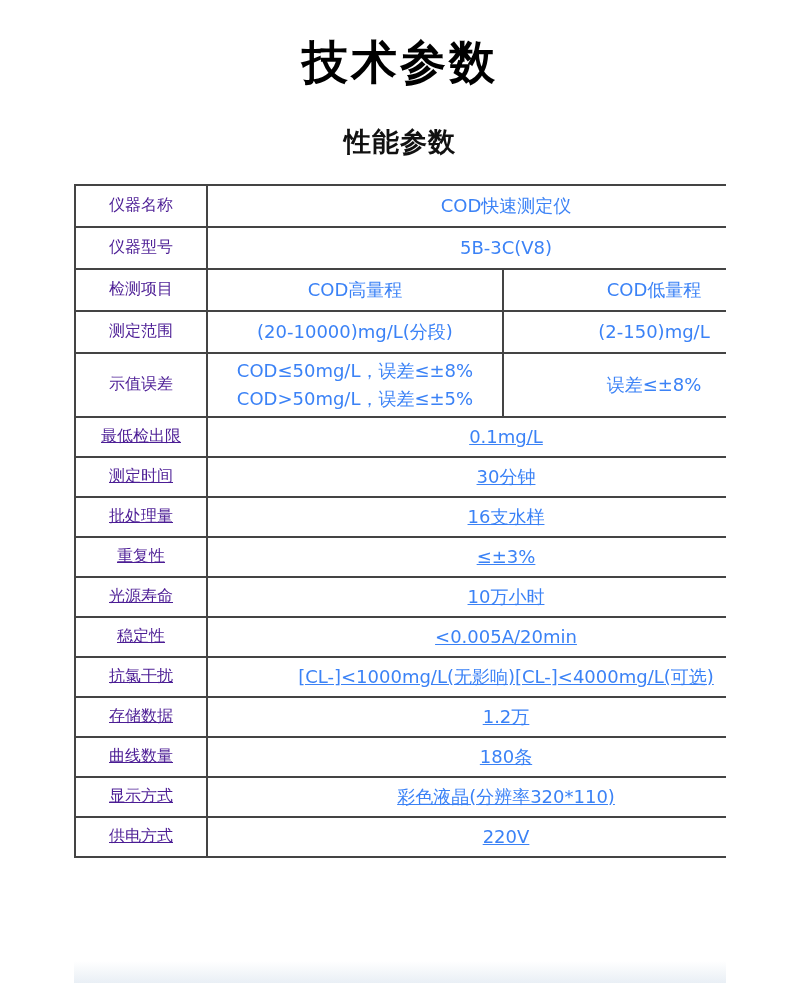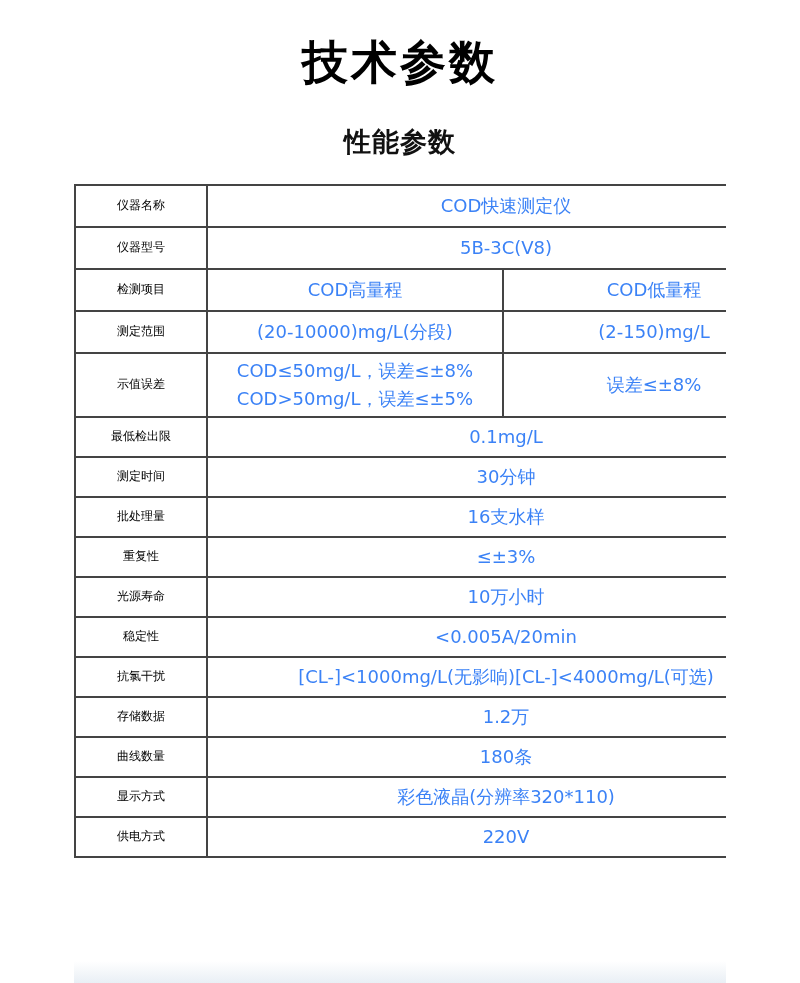--- a/index.html
+++ b/index.html
@@ -45,24 +45,24 @@
   .spec-table td {
     border: 2px solid #444444;
     text-align: center;
     vertical-align: middle;
     font-size: 18px;
     color: #3b82f6;
     padding: 2px 6px;
     box-sizing: border-box;
   }
   .spec-table td.label-cell {
-    font-size: 12px;
-    color: #000000;
+    font-size: 16px;
+    color: #4c1d95;
   }
-  tr.r-std td  { height: 40px; }
+  tr.r-std td  { height: 40px; text-decoration: underline; }
   tr.r-med td  { height: 42px; }
   tr.r-tall td { height: 64px; }
   .two-line div { line-height: 1.55; }
   .bottom-fade {
     position: absolute;
     left: 0;
     bottom: 0;
     width: 100%;
     height: 22px;
     background: linear-gradient(180deg, rgba(255,255,255,0) 0%, #e9eff5 100%);

